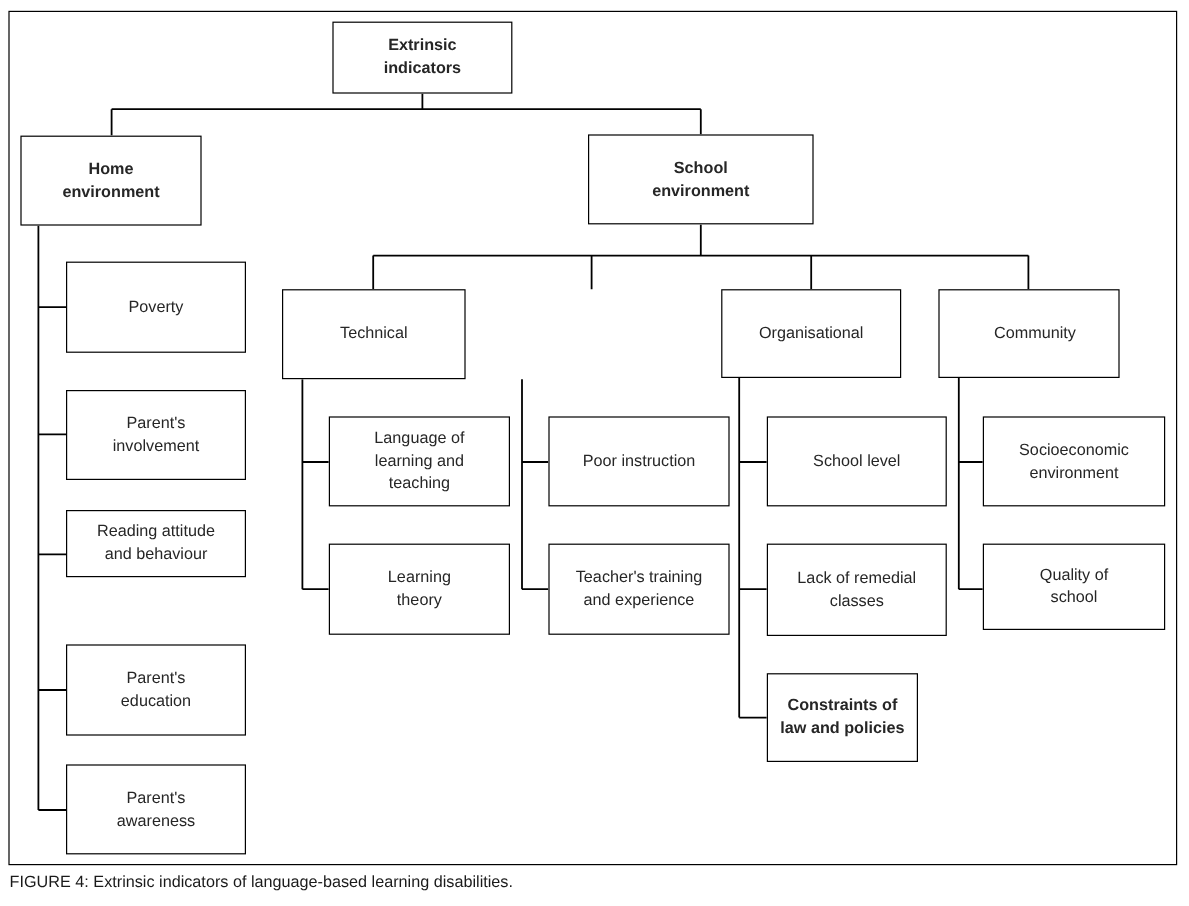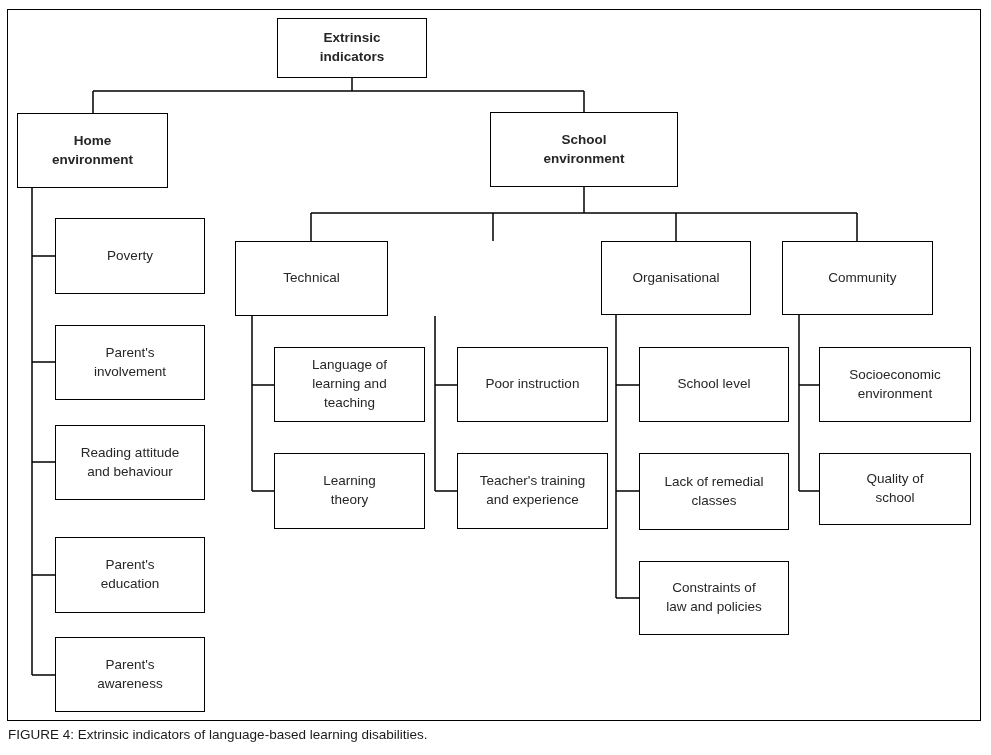--- a/index.html
+++ b/index.html
@@ -41,38 +41,38 @@
   }
   .node.bold { font-weight: bold; }
 
   
   #n-root           { left: 277px; top: 18px;  width: 150px; height: 60px; }
   #n-home           { left: 17px;  top: 113px; width: 151px; height: 75px; }
   #n-school         { left: 490px; top: 112px; width: 188px; height: 75px; }
 
   #n-poverty        { left: 55px;  top: 218px; width: 150px; height: 76px; }
   #n-involvement    { left: 55px;  top: 325px; width: 150px; height: 75px; }
-  #n-reading        { left: 55px;  top: 425px; width: 150px; height: 75px; }
+  #n-reading        { left: 55px;  top: 425px; width: 150px; height: 56px; }
   #n-education      { left: 55px;  top: 537px; width: 150px; height: 76px; }
   #n-awareness      { left: 55px;  top: 637px; width: 150px; height: 75px; }
 
   #n-technical      { left: 235px; top: 241px; width: 153px; height: 75px; }
   #n-instructional  { left: 419px; top: 241px; width: 151px; height: 75px; }
   #n-organisational { left: 601px; top: 241px; width: 150px; height: 74px; }
   #n-community      { left: 782px; top: 241px; width: 151px; height: 74px; padding-left: 16px; }
 
   #n-language       { left: 274px; top: 347px; width: 151px; height: 75px; }
   #n-theory         { left: 274px; top: 453px; width: 151px; height: 76px; }
 
   #n-poor           { left: 457px; top: 347px; width: 151px; height: 75px; }
   #n-training       { left: 457px; top: 453px; width: 151px; height: 76px; }
 
   #n-schoollevel    { left: 639px; top: 347px; width: 150px; height: 75px; }
   #n-remedial       { left: 639px; top: 453px; width: 150px; height: 77px; }
-  #n-constraints    { left: 639px; top: 561px; width: 150px; height: 74px; }
+  #n-constraints    { left: 639px; top: 561px; width: 126px; height: 74px; font-weight: bold; }
 
   #n-socio          { left: 819px; top: 347px; width: 152px; height: 75px; }
   #n-quality        { left: 819px; top: 453px; width: 152px; height: 72px; }
 
   .caption {
     position: absolute;
     left: 8px; top: 727px;
     font-size: 13.5px;
     color: #1a1a1a;
   }

